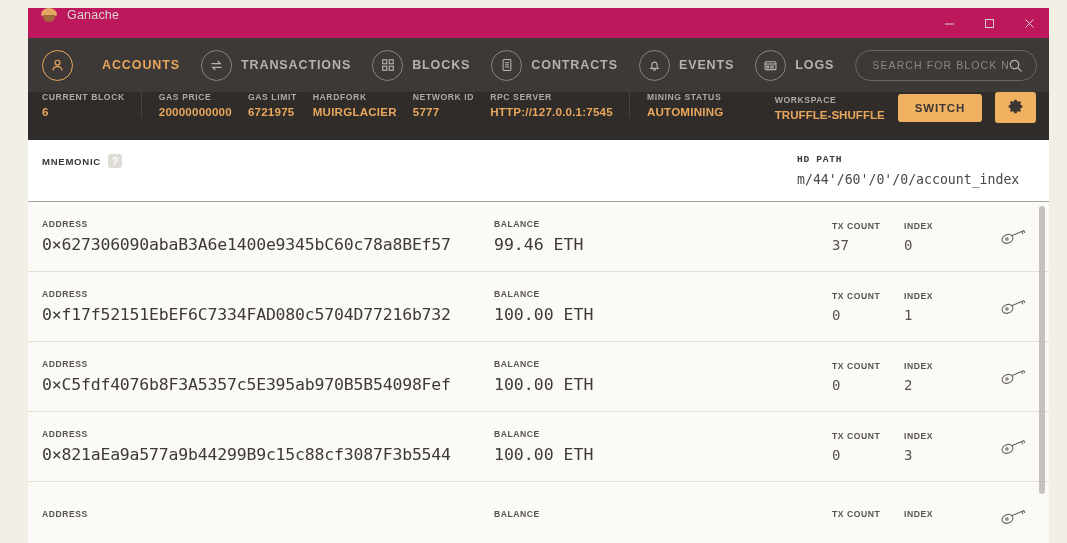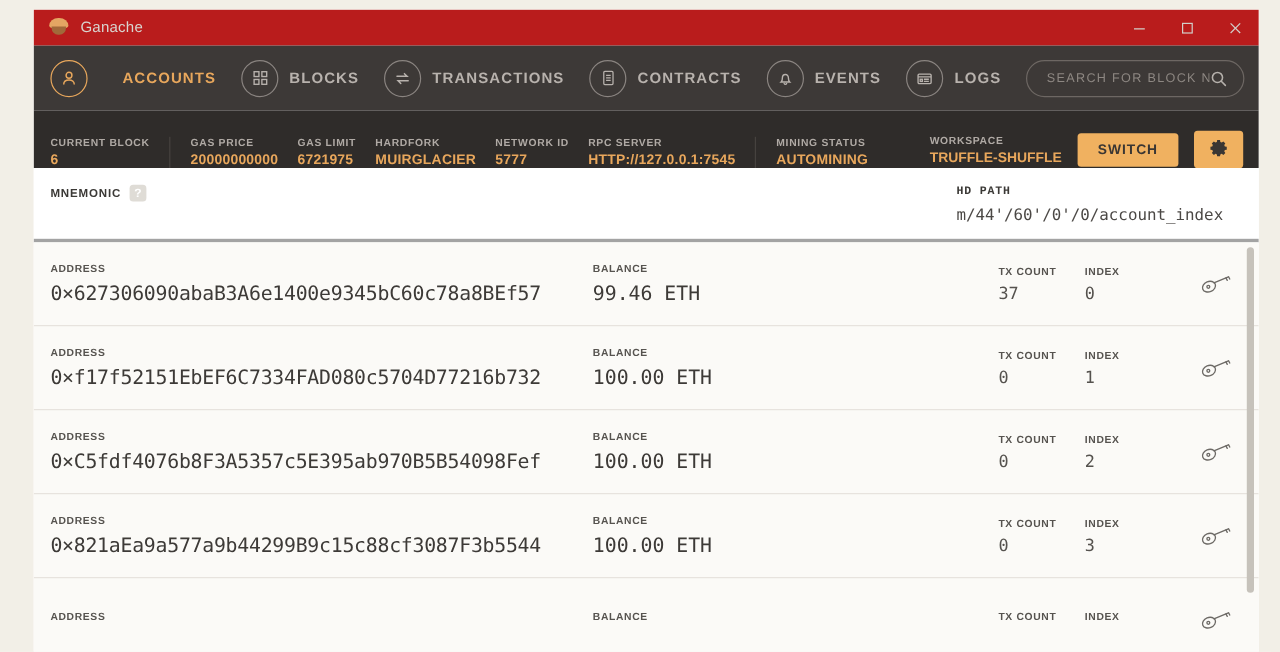--- a/index.html
+++ b/index.html
@@ -13,22 +13,22 @@
     position: absolute;
     left: 28px; top: 8px;
     width: 1021px; height: 535px;
     background: #ffffff;
     display: flex; flex-direction: column;
     overflow: hidden;
   }
 
   
   .titlebar {
-    height: 30px; background: #b91c1c;
-    display: flex; align-items: center;
+    height: 30px; background: #be185d;
+    display: flex; align-items: flex-start;
     flex: 0 0 30px;
   }
   .tb-logo {
     width: 20px; height: 16px; margin-left: 11px; margin-right: 8px;
     position: relative;
   }
   .tb-logo .top {
     position: absolute; left: 2px; top: 0; width: 16px; height: 9px;
     background: #e4a663;
     border-radius: 50% 50% 42% 42% / 75% 75% 30% 30%;
@@ -83,21 +83,21 @@
     flex: 1; background: transparent; border: none; outline: none;
     color: #cfcac5; font-size: 10.5px; letter-spacing: 1.1px;
     font-family: "Liberation Sans", sans-serif;
   }
   .search-wrap input::placeholder { color: #8d8782; }
   .search-ico { color: #b5b0ab; display:flex; }
 
   
   .statsbar {
     height: 48px; background: #2f2c2a;
-    display: flex; align-items: flex-end;
+    display: flex; align-items: flex-start;
     flex: 0 0 48px;
     padding: 0 13px 0 0;
   }
   .stat { padding: 0 16px 0 0; margin-left: 0; position: relative; }
   .stat:first-child { padding-left: 14px; }
   .stat .k {
     font-size: 8.6px; font-weight: bold; letter-spacing: .6px;
     color: #b0aaa5; text-transform: uppercase; margin-bottom: 3px;
   }
   .stat .v {
@@ -120,21 +120,21 @@
     width: 41px; height: 31px; display: flex; align-items: center; justify-content: center;
     cursor: pointer; color: #3a3633;
   }
 
   
   .mnemonic-bar {
     background: #ffffff;
     flex: 0 0 62px;
     display: flex; align-items: flex-start;
     padding: 14px 20px 0 14px;
-    border-bottom: 3px solid #a3a3a3;
+    border-bottom: 1px solid #a3a3a3;
     position: relative;
   }
   .mn-left { flex: 1; }
   .mn-head { display: flex; align-items: center; gap: 7px; margin-bottom: 7px; }
   .mn-head .lbl {
     font-size: 9.6px; font-weight: bold; letter-spacing: .7px; color: #3b3936;
   }
   .help-badge {
     width: 14px; height: 14px; border-radius: 3px;
     background: #dfdcd6; color: #ffffff;
@@ -233,38 +233,38 @@
         <svg width="15" height="15" viewBox="0 0 16 16" fill="none" stroke="currentColor" stroke-width="1.3">
           <circle cx="8" cy="5" r="2.6"></circle>
             <path d="M3.3 13.2c0-2.6 2.1-4 4.7-4s4.7 1.4 4.7 4"></path>
         </svg>
       </div>
       <div class="nav-label">ACCOUNTS</div>
     </div>
 
     <div class="nav-item">
       <div class="nav-circ">
+        <svg width="15" height="15" viewBox="0 0 16 16" fill="none" stroke="currentColor" stroke-width="1.3" stroke-linecap="round">
+          <path d="M3 6h9l-2.4-2.4"></path>
+            <path d="M13 10H4l2.4 2.4"></path>
+        </svg>
+      </div>
+      <div class="nav-label">TRANSACTIONS</div>
+    </div>
+
+    <div class="nav-item">
+      <div class="nav-circ">
         <svg width="14" height="14" viewBox="0 0 16 16" fill="none" stroke="currentColor" stroke-width="1.3">
           <rect x="2" y="2" width="4.6" height="4.6"></rect>
             <rect x="9.4" y="2" width="4.6" height="4.6"></rect>
           <rect x="2" y="9.4" width="4.6" height="4.6"></rect>
             <rect x="9.4" y="9.4" width="4.6" height="4.6"></rect>
         </svg>
       </div>
       <div class="nav-label">BLOCKS</div>
-    </div>
-
-    <div class="nav-item">
-      <div class="nav-circ">
-        <svg width="15" height="15" viewBox="0 0 16 16" fill="none" stroke="currentColor" stroke-width="1.3" stroke-linecap="round">
-          <path d="M3 6h9l-2.4-2.4"></path>
-            <path d="M13 10H4l2.4 2.4"></path>
-        </svg>
-      </div>
-      <div class="nav-label">TRANSACTIONS</div>
     </div>
 
     <div class="nav-item">
       <div class="nav-circ">
         <svg width="14" height="14" viewBox="0 0 16 16" fill="none" stroke="currentColor" stroke-width="1.2">
           <rect x="3.6" y="1.8" width="8.8" height="12.4" rx="1"></rect>
           <line x1="5.8" y1="5.4" x2="10.2" y2="5.4"></line>
             <line x1="5.8" y1="7.8" x2="10.2" y2="7.8"></line>
           <line x1="5.8" y1="10.2" x2="10.2" y2="10.2"></line>
         </svg>

